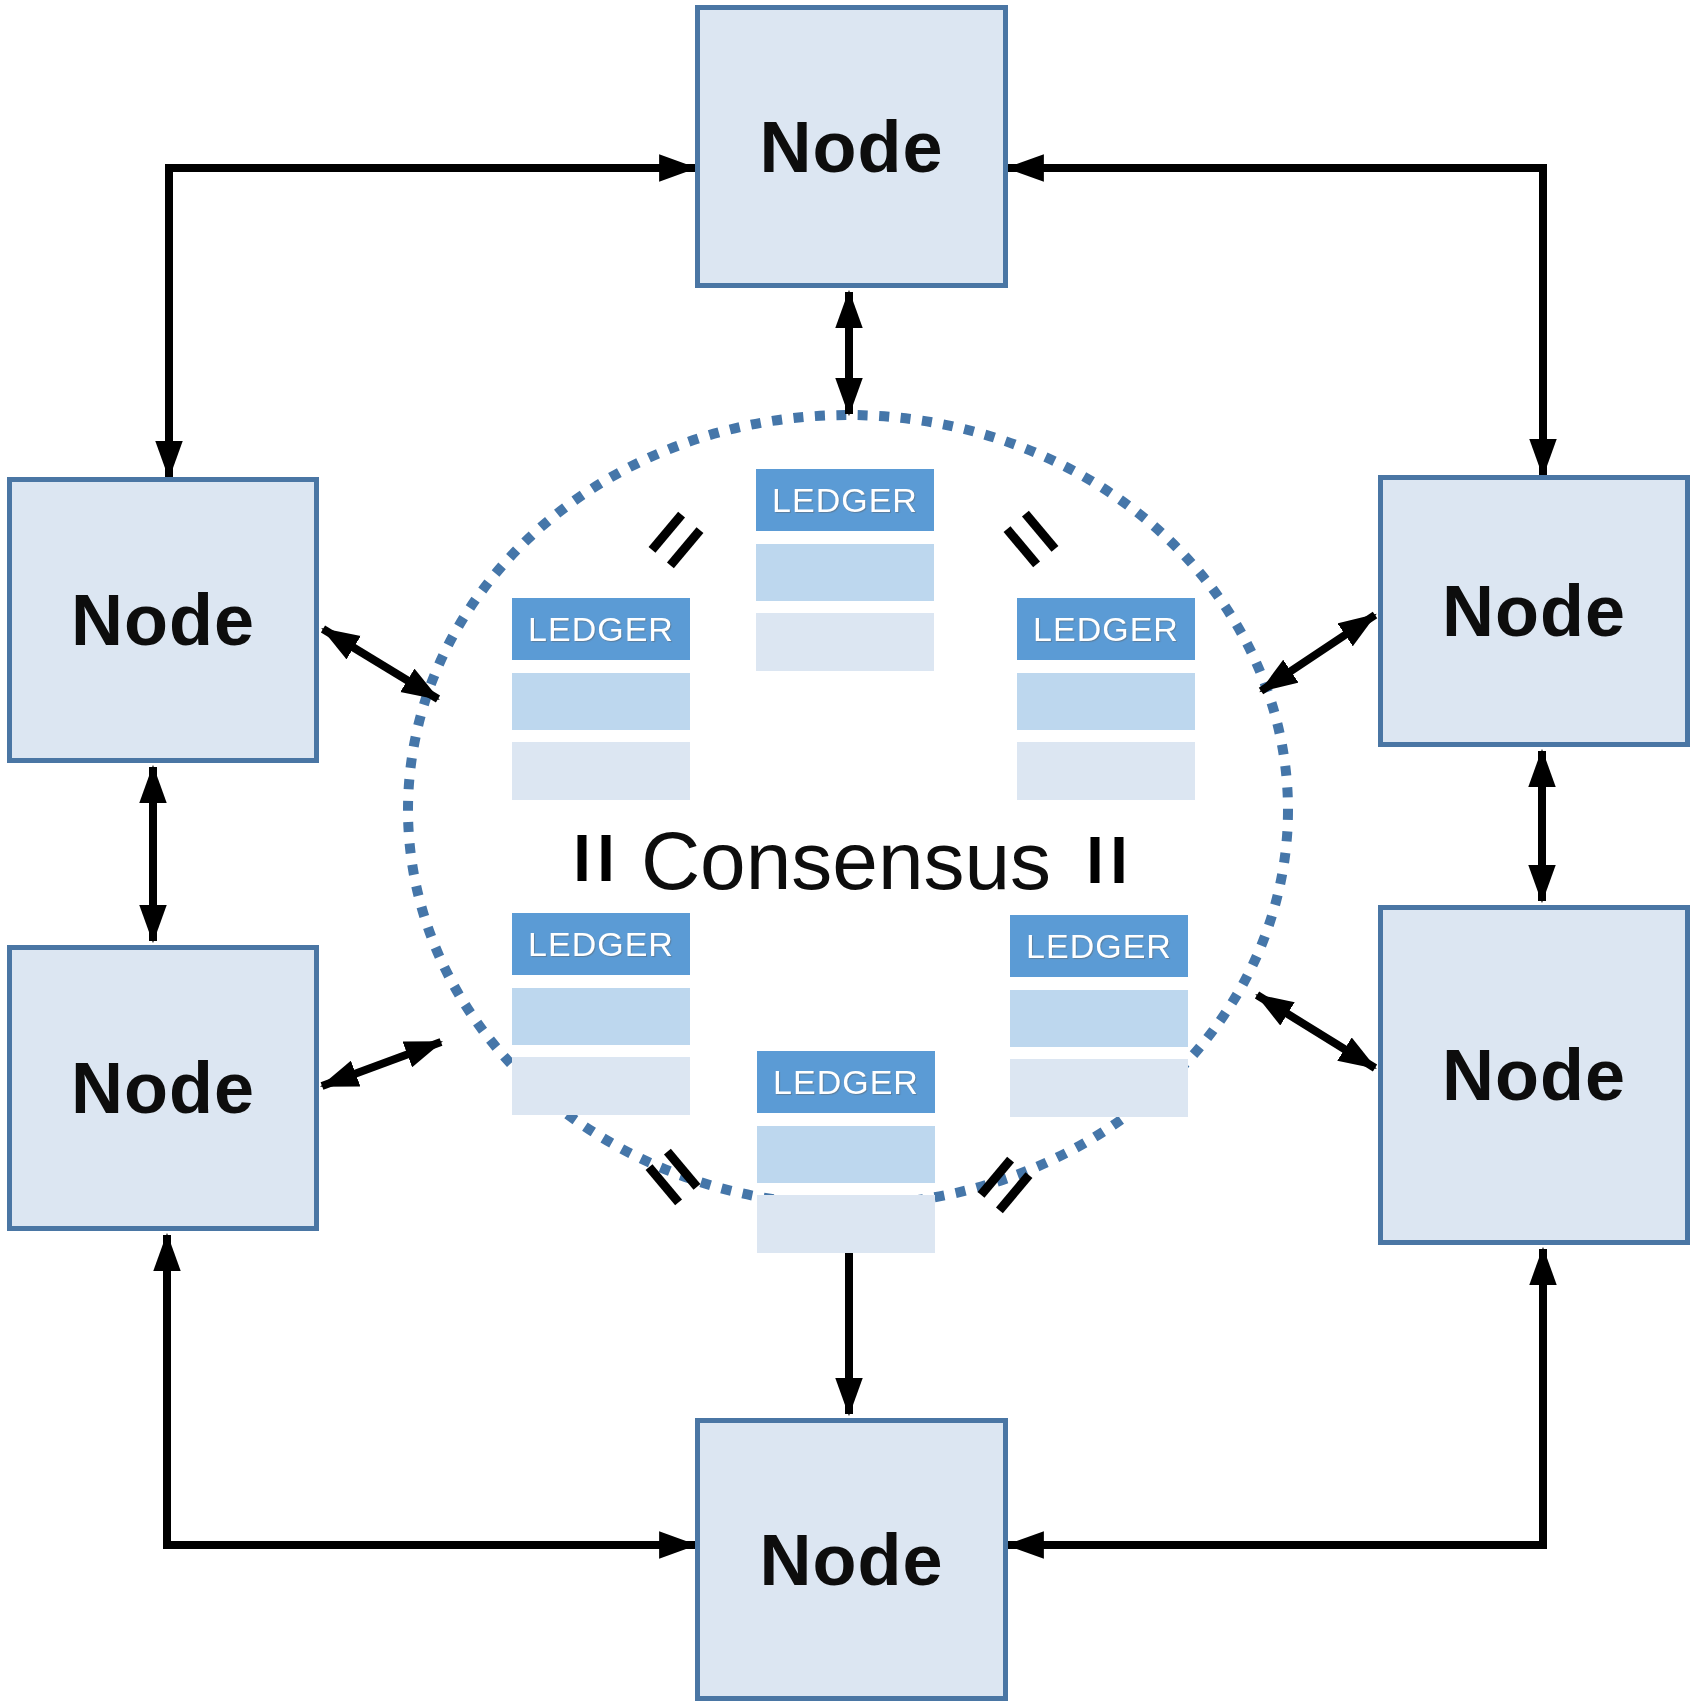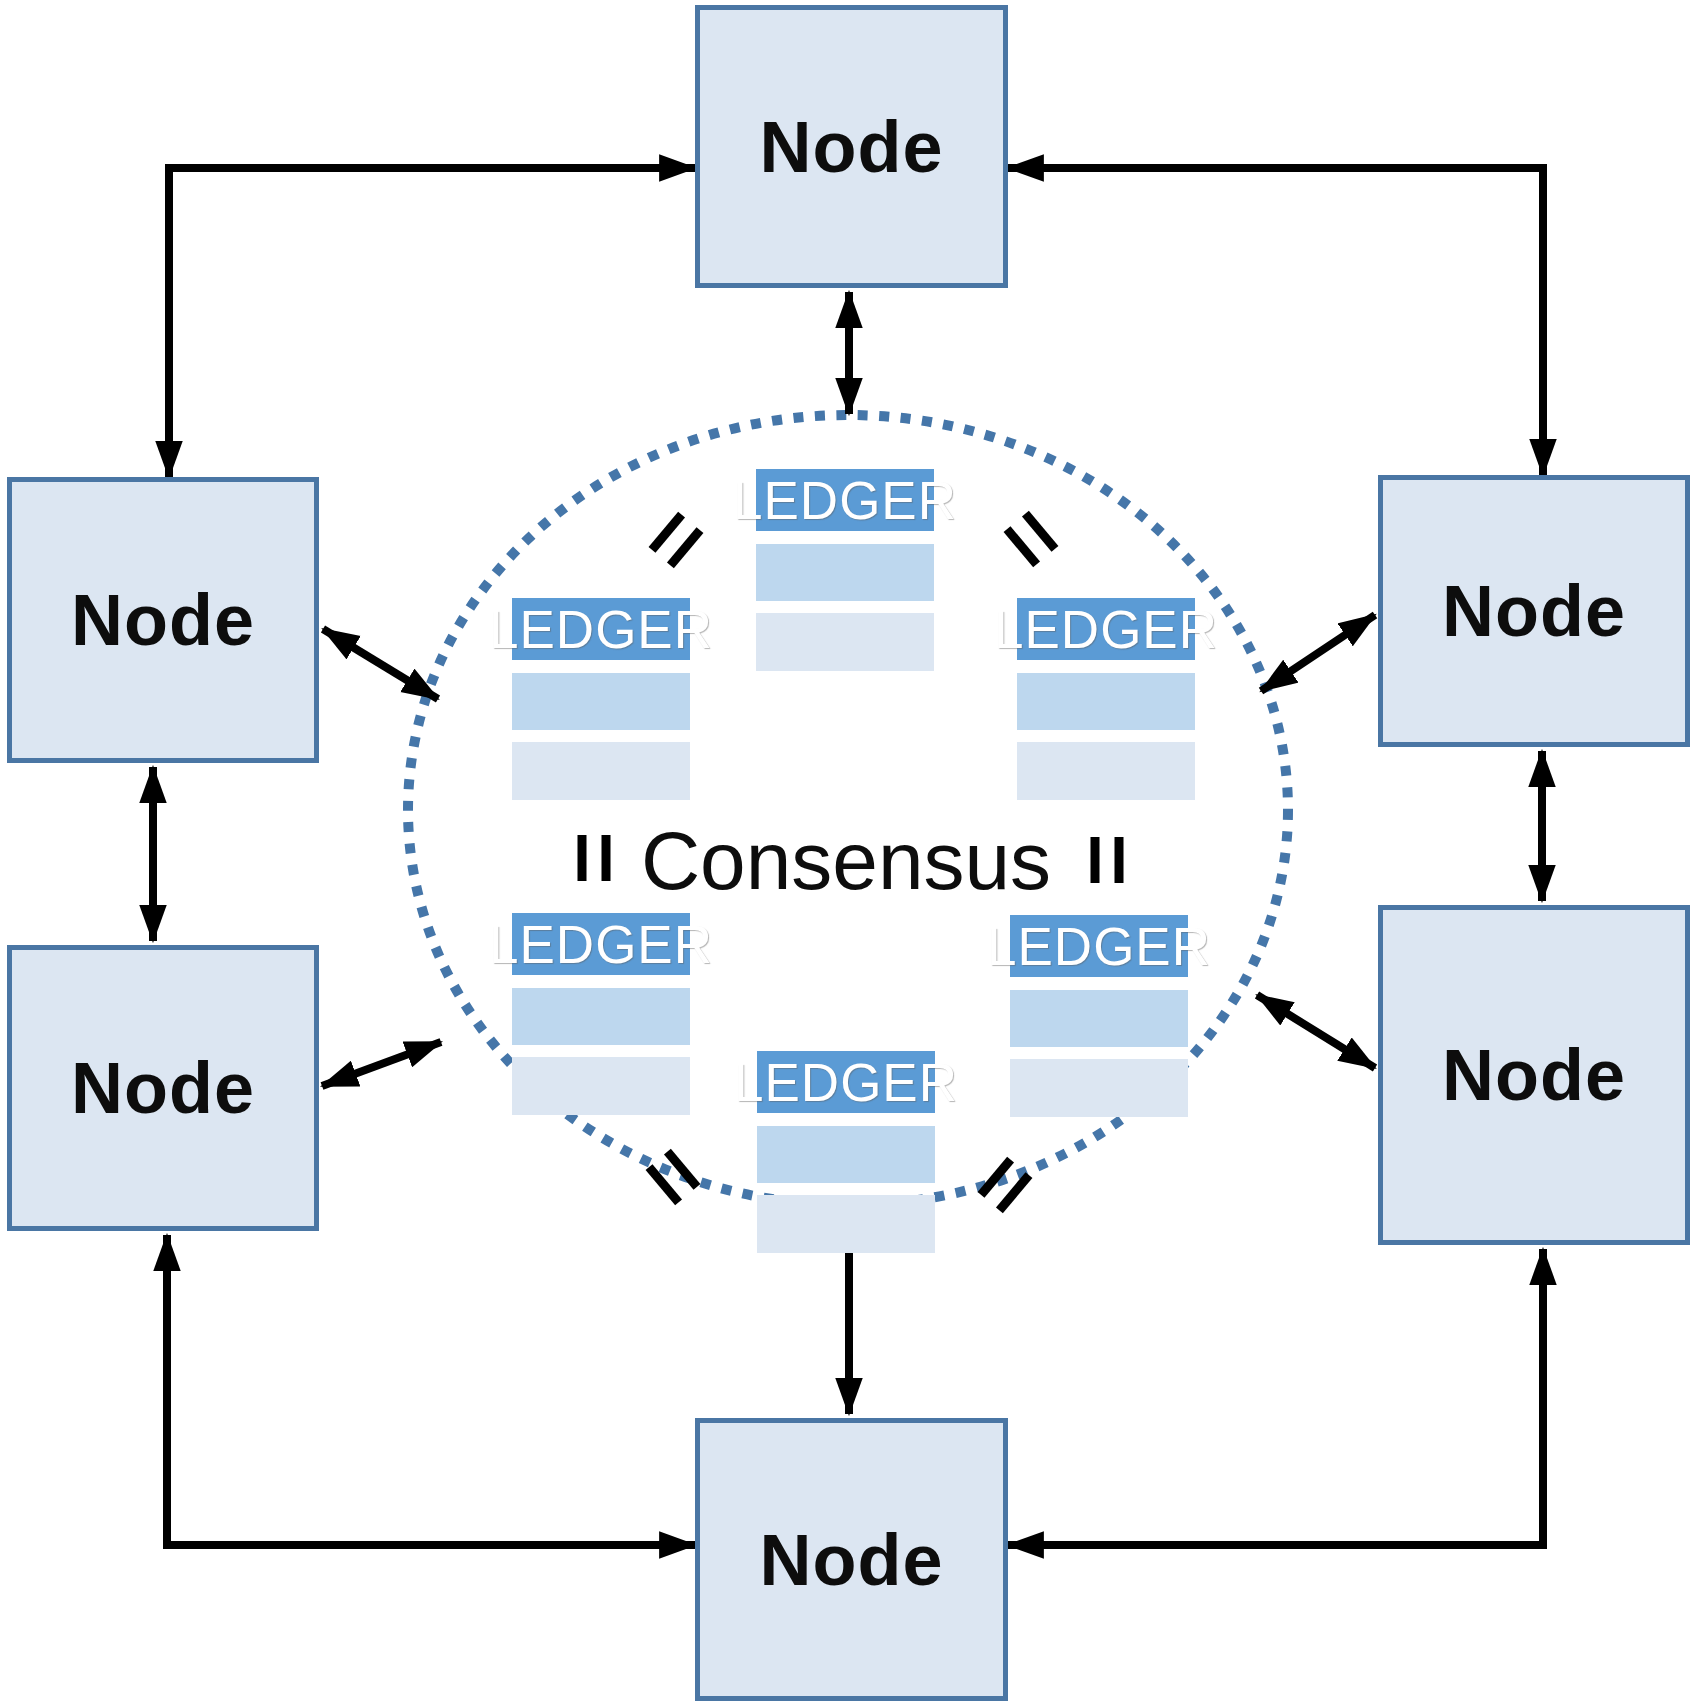--- a/index.html
+++ b/index.html
@@ -38,21 +38,21 @@
   .node.n-lower-left {left:7px;   top:945px;  width:312px;height:286px;}
   .node.n-upper-right{left:1378px;top:475px;  width:312px;height:272px;}
   .node.n-lower-right{left:1378px;top:905px;  width:312px;height:340px;}
   .node.n-bottom     {left:695px; top:1418px; width:313px;height:283px;}
 
   .ledger{position:absolute;width:178px;}
   .ledger .hdr{
     height:62px;background:var(--ledger-header-fill);
     color:var(--ledger-header-text);
     display:flex;align-items:center;justify-content:center;
-    font-size:53px;letter-spacing:1px;
+    font-size:34px;letter-spacing:1px;
     text-shadow:1px 1px 1px rgba(90,90,90,.45);
   }
   .ledger .row{width:100%;}
   .ledger .row.mid  {height:57px;margin-top:13px;background:var(--ledger-row-mid);}
   .ledger .row.light{height:58px;margin-top:12px;background:var(--ledger-row-light);}
 
   .ledger.l-top        {left:756px; top:469px;}
   .ledger.l-upper-left {left:512px; top:598px;}
   .ledger.l-upper-right{left:1017px;top:598px;}
   .ledger.l-lower-left {left:512px; top:913px;}

